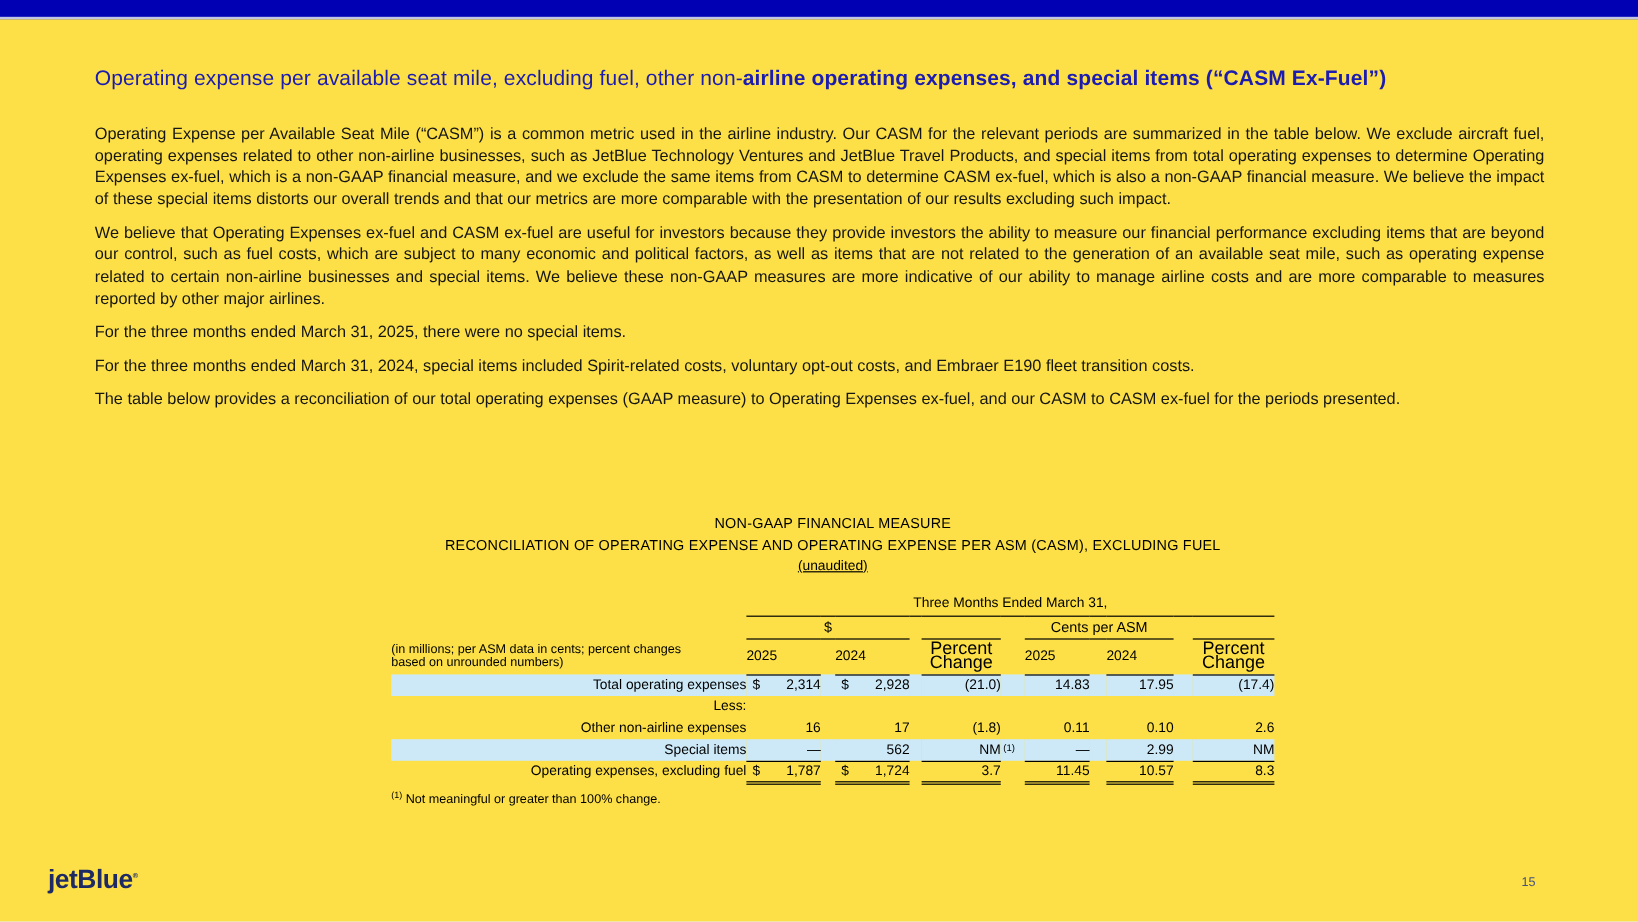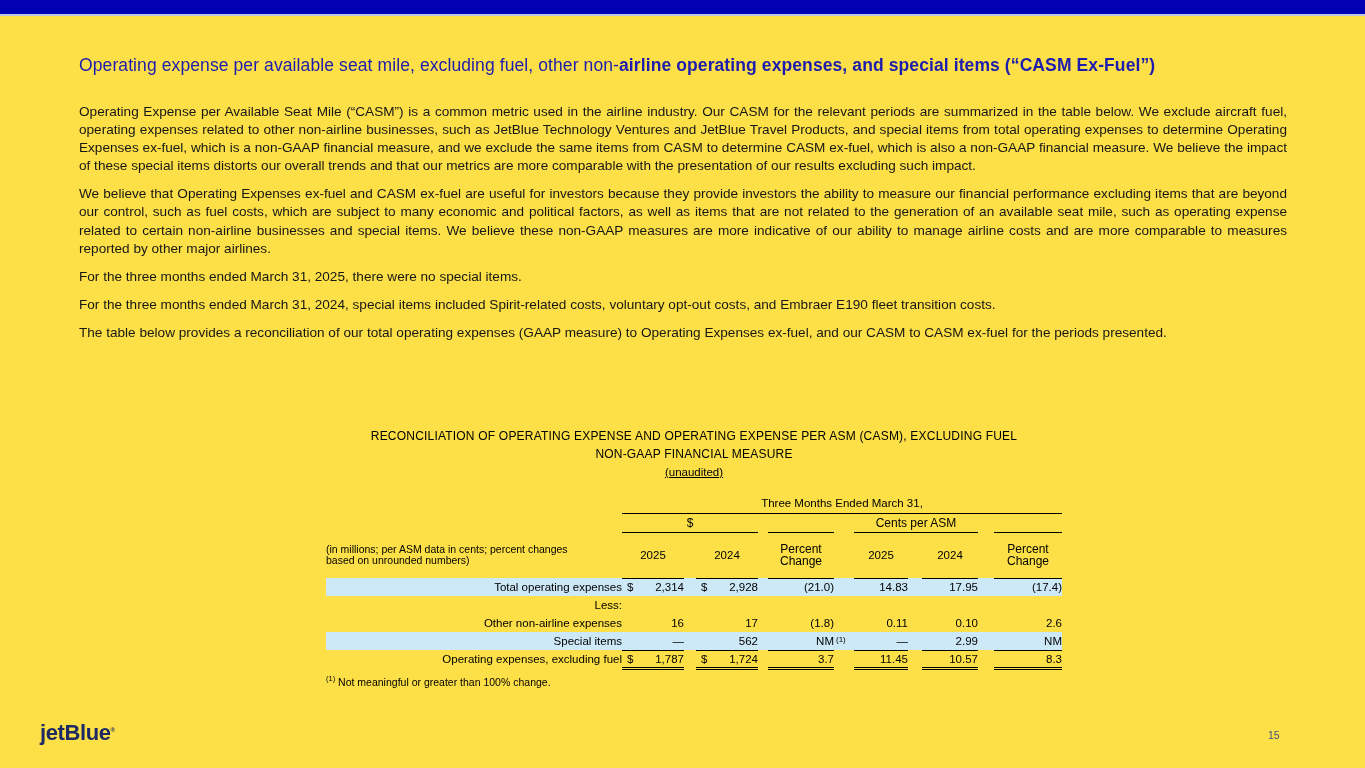--- a/index.html
+++ b/index.html
@@ -20,22 +20,22 @@
   .table-wrap { position:absolute; left:326px; top:427px; width:736px; color:#000; }
   .t-title { text-align:center; font-size:12px; line-height:18px; letter-spacing:0.2px; }
   .t-sub   { text-align:center; font-size:11.5px; line-height:18px;text-decoration:underline; }
 
   table.fin { border-collapse:collapse; table-layout:fixed; width:736px; margin-top:12px; font-size:11.5px; }
   table.fin td { padding:0; vertical-align:middle; }
   .bb  { border-bottom:1px solid #000; }
   .dbb { border-bottom:3px double #000; }
   .span-head { text-align:center; font-size:11.5px; height:20px; vertical-align:bottom; padding-bottom:2px; }
   .grp { text-align:center; font-size:12px; height:19px; vertical-align:bottom; padding-bottom:2px; }
-  .yr  { text-align:center; vertical-align:bottom; padding-bottom:3px; height:46px; }
-  .pch { text-align:center; vertical-align:bottom; padding-bottom:3px; font-size:12px; line-height:12px; }
+  .yr  { text-align:left; vertical-align:bottom; padding-bottom:3px; height:30px; }
+  .pch { text-align:center; vertical-align:bottom; padding-bottom:3px; font-size:15px; line-height:12px; }
   .note { font-size:10.5px; line-height:11.5px; vertical-align:bottom; padding-bottom:4px; color:#000; }
   tr.data td { height:18px; }
   tr.hl { background:#cde9f7; }
   .lbl { padding-left:2px;text-align:right; }
   .ind { padding-left:14px; }
   .val { text-align:right; padding-right:2px; }
   .money { display:flex; justify-content:space-between; align-items:baseline; padding-left:5px; }
   .pcell { position:relative; }
   sup.out { position:absolute; left:100%; top:3px; font-size:8px; margin-left:2px; letter-spacing:0; }
   .footnote { font-size:10.5px; margin-top:4px; color:#000; }
@@ -56,22 +56,22 @@
     <h1 class="title"><span>Operating expense per available seat mile, excluding fuel, other non-</span><span class="hd-bold">airline operating expenses, and special items (“CASM Ex-Fuel”)</span></h1>
 
     <p class="body just mt-first">Operating Expense per Available Seat Mile (“CASM”) is a common metric used in the airline industry. Our CASM for the relevant periods are summarized in the table below. We exclude aircraft fuel, operating expenses related to other non-airline businesses, such as JetBlue Technology Ventures and JetBlue Travel Products, and special items from total operating expenses to determine Operating Expenses ex-fuel, which is a non-GAAP financial measure, and we exclude the same items from CASM to determine CASM ex-fuel, which is also a non-GAAP financial measure. We believe the impact of these special items distorts our overall trends and that our metrics are more comparable with the presentation of our results excluding such impact.</p>
     <p class="body just mt">We believe that Operating Expenses ex-fuel and CASM ex-fuel are useful for investors because they provide investors the ability to measure our financial performance excluding items that are beyond our control, such as fuel costs, which are subject to many economic and political factors, as well as items that are not related to the generation of an available seat mile, such as operating expense related to certain non-airline businesses and special items. We believe these non-GAAP measures are more indicative of our ability to manage airline costs and are more comparable to measures reported by other major airlines.</p>
     <p class="body mt">For the three months ended March 31, 2025, there were no special items.</p>
     <p class="body mt">For the three months ended March 31, 2024, special items included Spirit-related costs, voluntary opt-out costs, and Embraer E190 fleet transition costs.</p>
     <p class="body just mt">The table below provides a reconciliation of our total operating expenses (GAAP measure) to Operating Expenses ex-fuel, and our CASM to CASM ex-fuel for the periods presented.</p>
   </div>
 
   <div class="table-wrap">
+    <div class="t-title">NON-GAAP FINANCIAL MEASURE</div>
     <div class="t-title">RECONCILIATION OF OPERATING EXPENSE AND OPERATING EXPENSE PER ASM (CASM), EXCLUDING FUEL</div>
-    <div class="t-title">NON-GAAP FINANCIAL MEASURE</div>
     <div class="t-sub">(unaudited)</div>
 
     <table class="fin">
       <colgroup>
         <col style="width:296px">
           <col style="width:62px">
           <col style="width:12px">
           <col style="width:62px">
           <col style="width:10px">
           <col style="width:66px">

